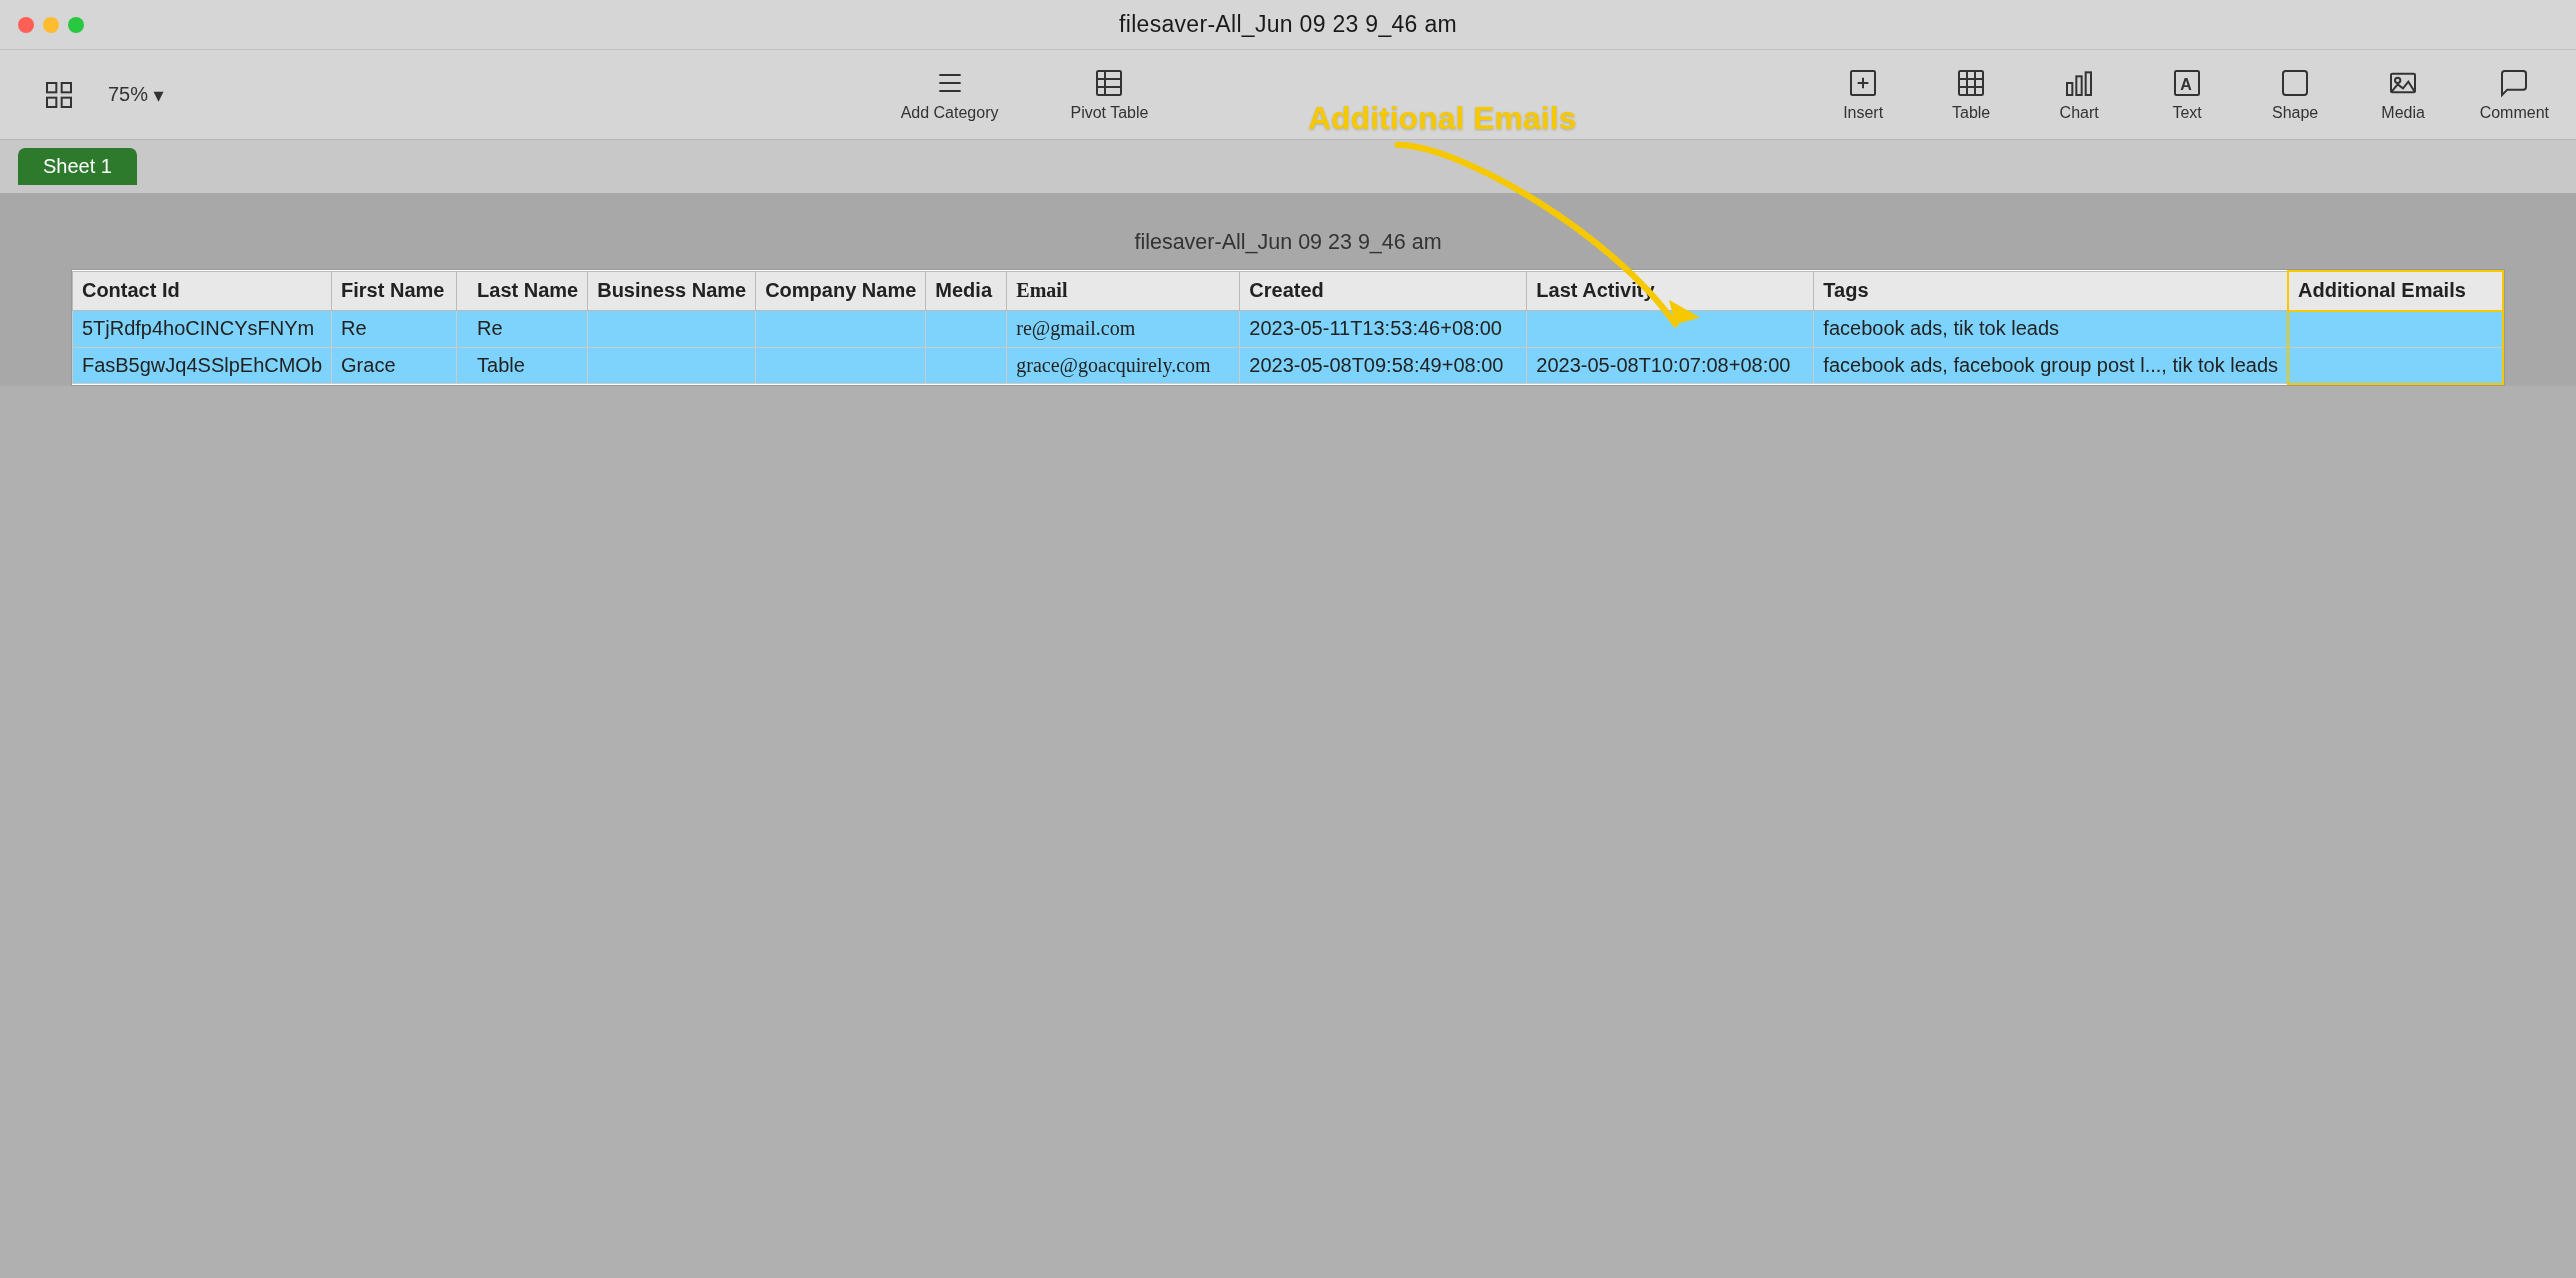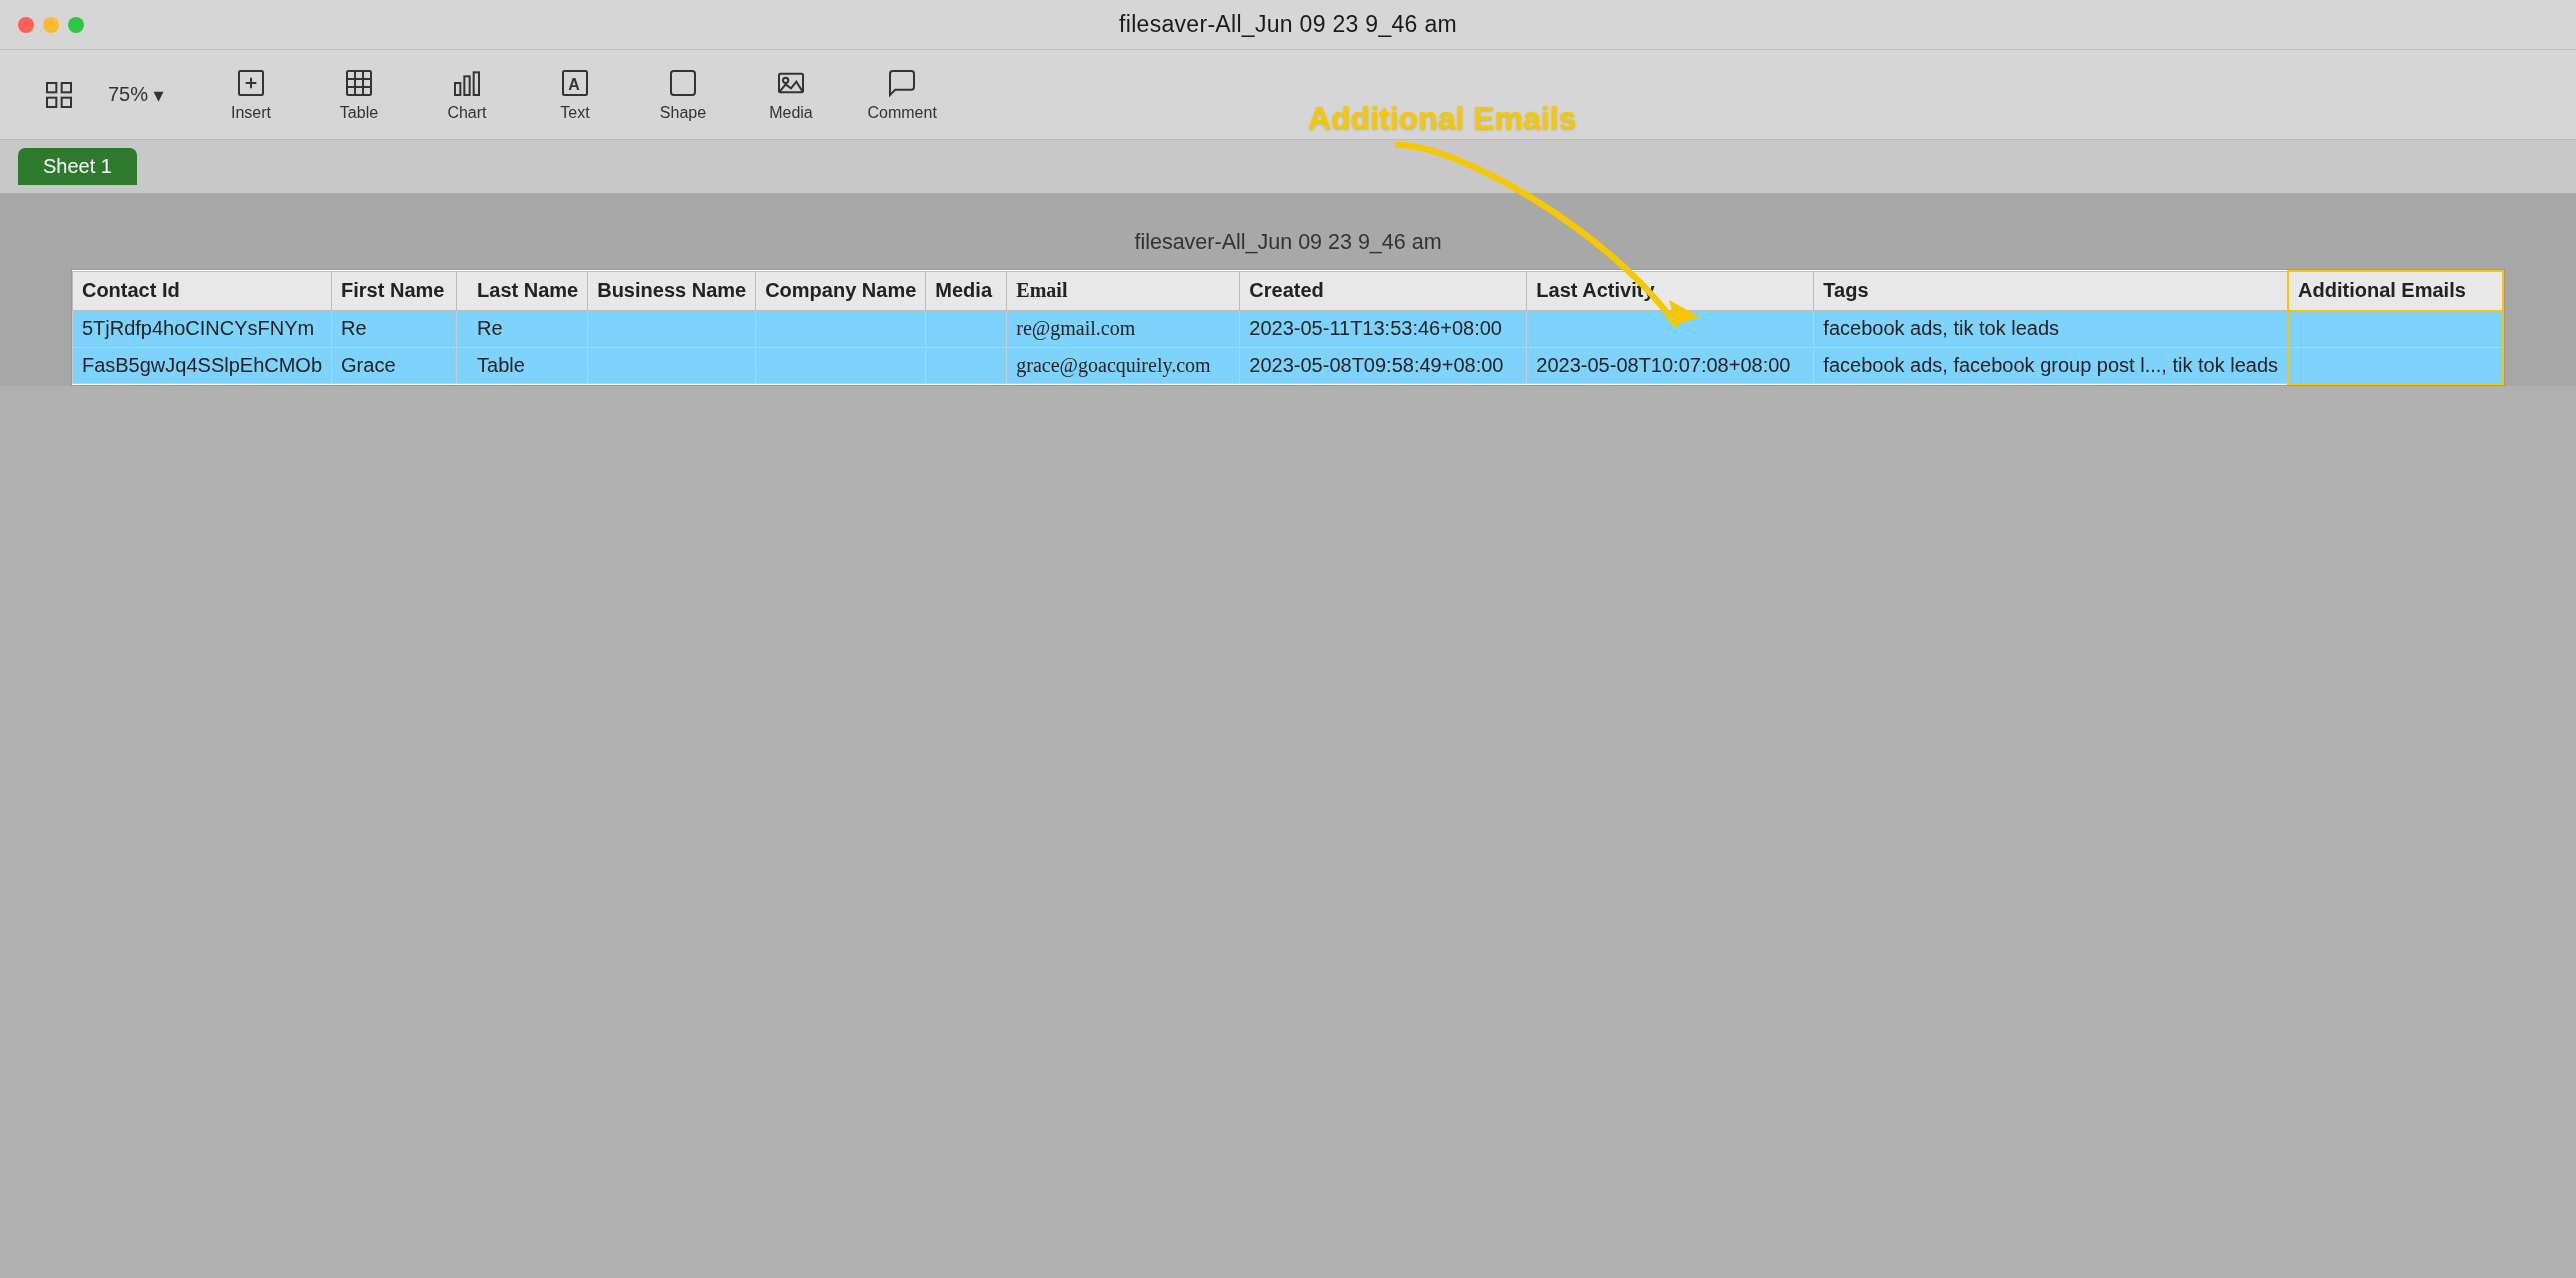--- a/index.html
+++ b/index.html
@@ -52,21 +52,21 @@
     .win-btn.minimize { background: #febc2e; }
     .win-btn.maximize { background: #28c840; }
 
     
     .toolbar {
       width: 100%;
       height: 90px;
       background: #d6d6d6;
       display: flex;
       padding: 0 27px;
-      gap: 2px;
+      gap: 8px;
       border-bottom: 0.9px solid #b8b8b8;
     }
 
     .toolbar-left {
       display: flex;
       align-items: center;
       gap: 18px;
       margin-right: 54px;
     }
 
@@ -254,20 +254,43 @@
             <rect x="14" y="14" width="7" height="7"></rect>
           </svg>
       </div>
     </div>
     <button class="zoom-btn">
       <span>75%</span>
       <span>▾</span>
     </button>
   </div>
 
+  <div class="toolbar-center">
+    <div class="toolbar-item">
+      <div class="toolbar-icon">
+        <svg viewBox="0 0 24 24">
+            <line x1="4" y1="6" x2="20" y2="6"></line>
+            <line x1="4" y1="12" x2="20" y2="12"></line>
+            <line x1="4" y1="18" x2="20" y2="18"></line>
+          </svg>
+      </div>
+      <span class="toolbar-label">Add Category</span>
+    </div>
+    <div class="toolbar-item">
+      <div class="toolbar-icon">
+        <svg viewBox="0 0 24 24">
+            <rect x="3" y="3" width="18" height="18" rx="1"></rect>
+            <line x1="3" y1="9" x2="21" y2="9"></line>
+            <line x1="3" y1="15" x2="21" y2="15"></line>
+            <line x1="9" y1="3" x2="9" y2="21"></line>
+          </svg>
+      </div>
+      <span class="toolbar-label">Pivot Table</span>
+    </div>
+  </div>
 
   <div class="toolbar-right">
     <div class="toolbar-item">
       <div class="toolbar-icon">
         <svg viewBox="0 0 24 24">
             <rect x="3" y="3" width="18" height="18" rx="1"></rect>
             <line x1="12" y1="8" x2="12" y2="16"></line>
             <line x1="8" y1="12" x2="16" y2="12"></line>
           </svg>
       </div>

